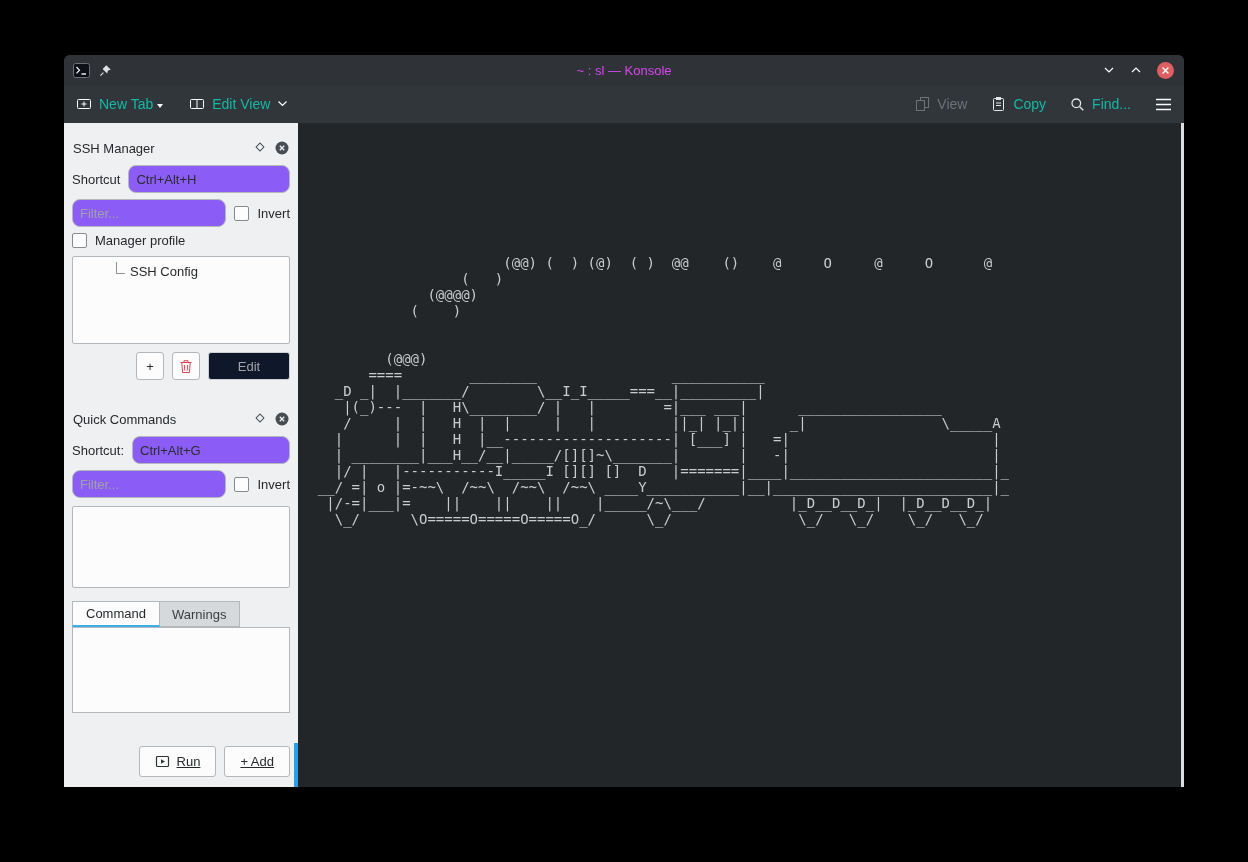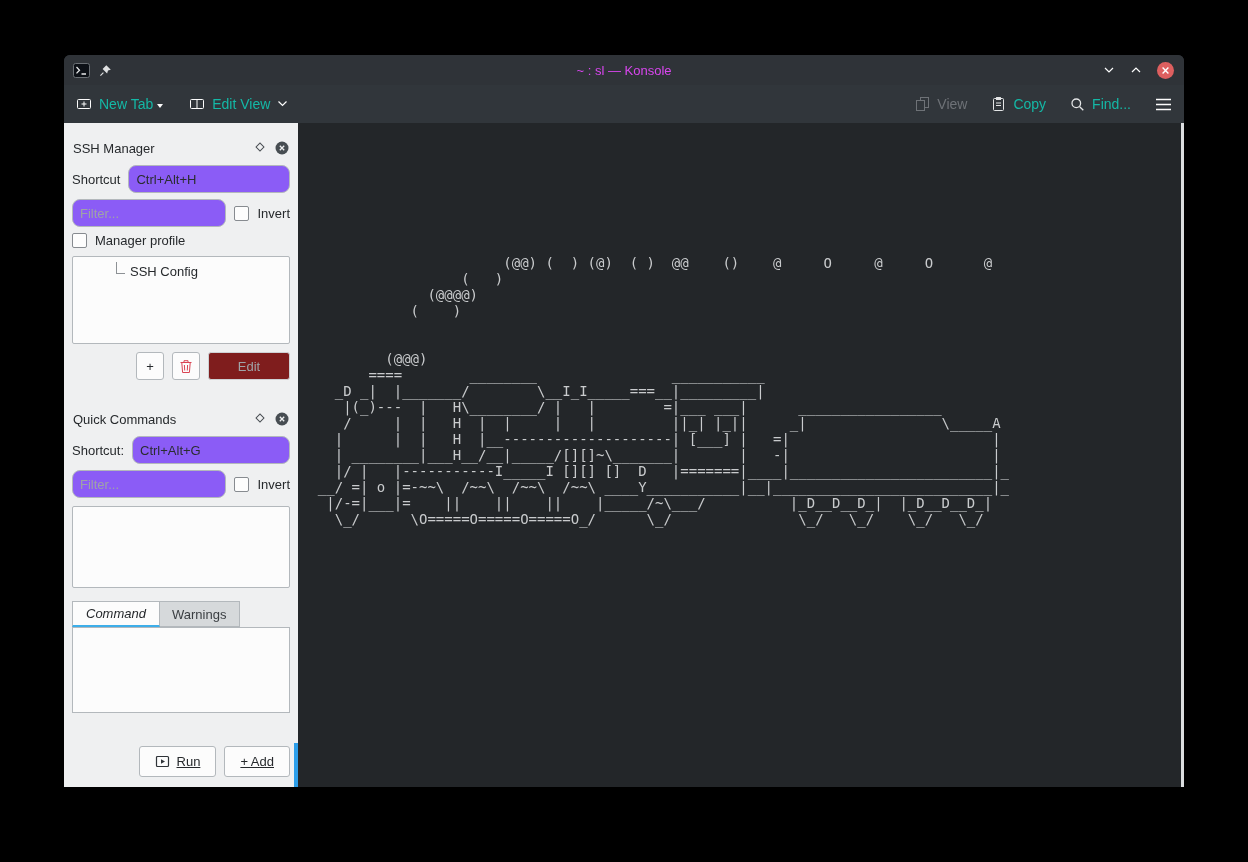--- a/index.html
+++ b/index.html
@@ -69,24 +69,24 @@
   .tree-item { display:flex; align-items:center; gap:5px; padding:7px 4px 0 7px; }
   .tree-branch { width:9px; height:12px; border-left:1px solid #8d9195; border-bottom:1px solid #8d9195; margin-top:-7px; flex:none; }
   .btnrow { display:flex; justify-content:flex-end; gap:8px; margin:8px 8px 0; }
   .btn {
     height:28px; display:flex; align-items:center; justify-content:center; gap:7px;
     border:1px solid #b3b8bc; border-radius:3px; background:#fcfcfc;
     font-size:13px; color:#26292c; padding:0 15px;
   }
   .btn.square { width:28px; padding:0; }
   .btn.wide { width:82px; }
-  .btn.disabled { color:#a0a4a8; border-color:#ced1d4; background:#7f1d1d; }
+  .btn.disabled { color:#a0a4a8; border-color:#ced1d4; background:#0f172a; }
   .tabs { display:flex; margin:13px 8px 0; }
   .tab { padding:0 13px; height:26px; display:flex; align-items:center; font-size:13px; border:1px solid #b3b8bc; }
-  .tab.active { background:#fcfcfc; border-bottom:2px solid #3daee9;font-style:italic; }
+  .tab.active { background:#fcfcfc; border-bottom:2px solid #3daee9; }
   .tab.inactive { background:#d6d9db; border-left:none; color:#3a3e42;padding-left:12px; }
   .textarea-box { margin:0 8px; height:86px; background:#fcfcfc; border:1px solid #b3b8bc; }
   .btnrow.bottom { margin-top:auto; margin-bottom:10px; }
   .btnrow.bottom .btn { height:31px;text-decoration:underline; }
   .splitter-accent { position:absolute; right:0; bottom:0; width:4px; height:44px; background:#2d9ee9; }
 
   
   .terminal { flex:1; background:#232629; position:relative; overflow:hidden; }
   pre.art {
     margin:0; padding:132px 0 0 3px;

